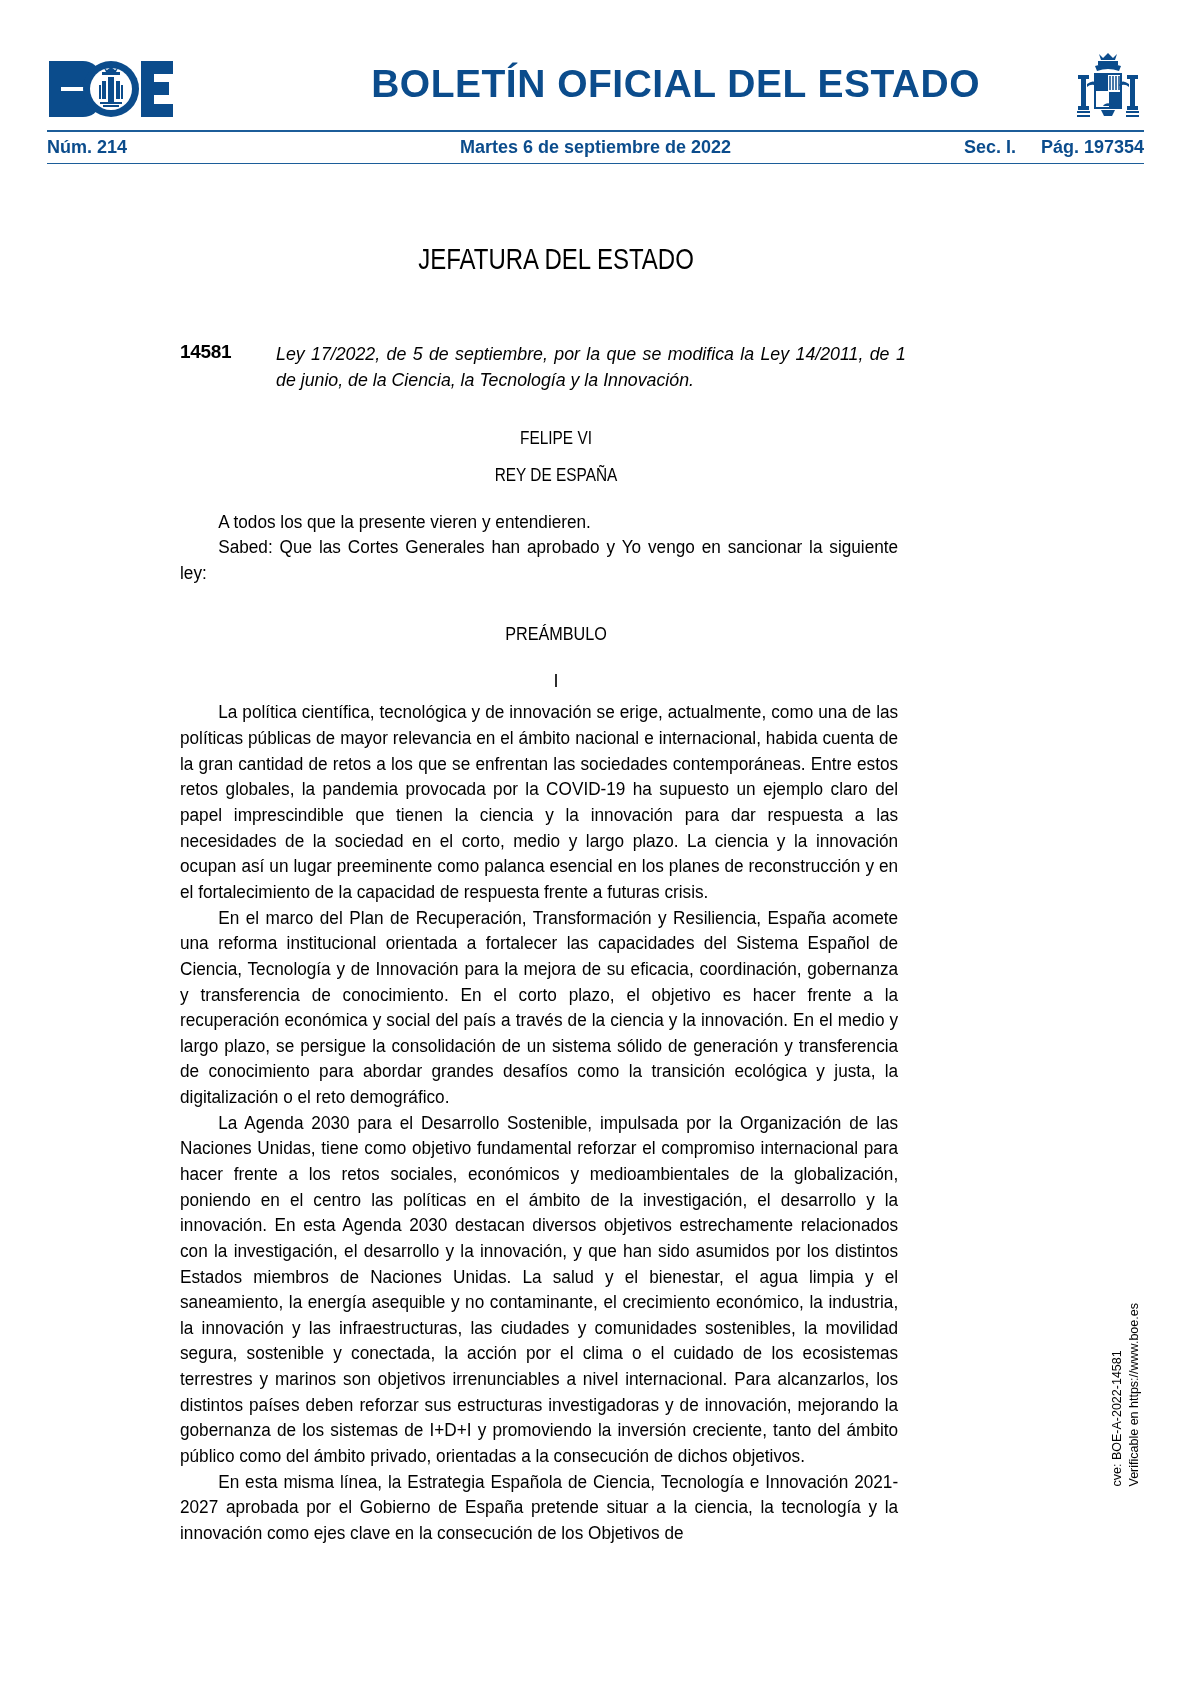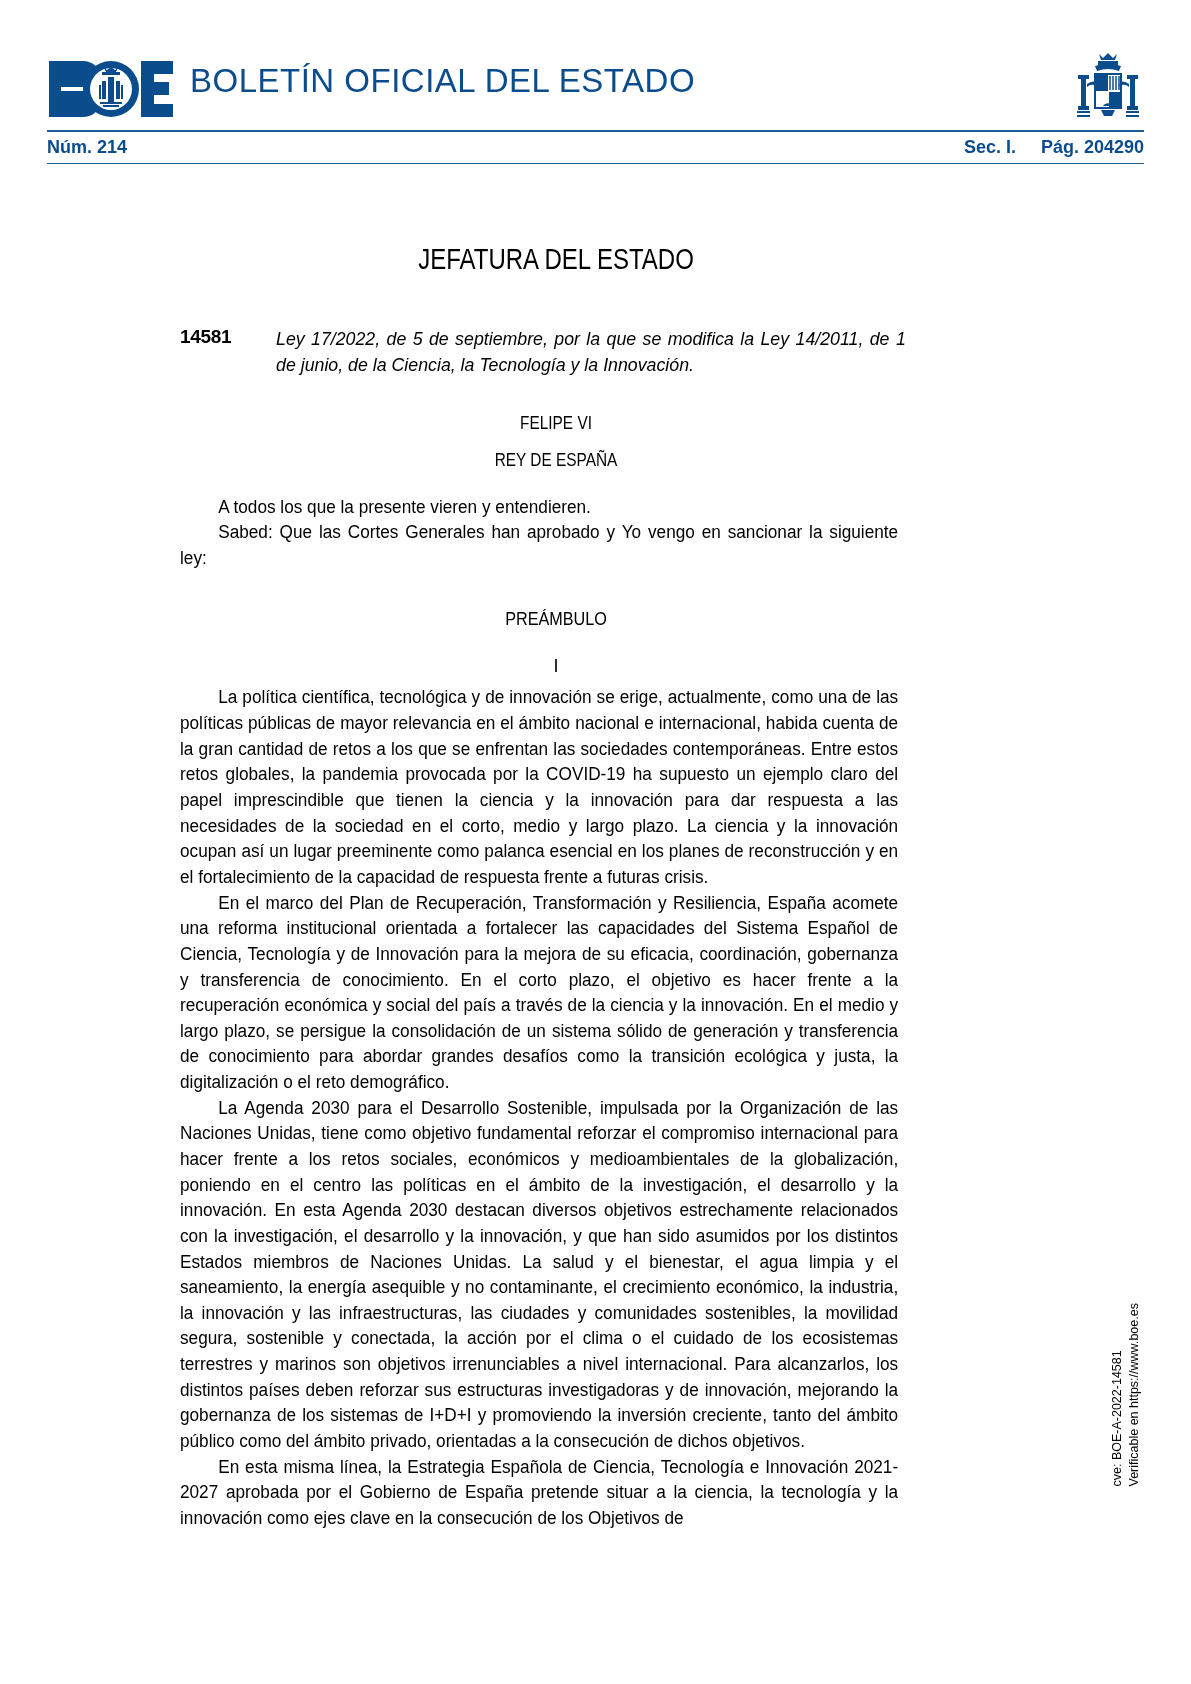--- a/index.html
+++ b/index.html
@@ -33,24 +33,24 @@
     left: 47px;
     top: 55px;
     width: 128px;
     height: 68px;
   }
   .masthead-title {
     position: absolute;
     left: 190px;
     top: 62px;
     width: 790px;
-    text-align: left;
+    text-align: right;
     color: #0b4c8c;
-    font-size: 33px;
-    font-weight: normal;
+    font-size: 39px;
+    font-weight: bold;
     letter-spacing: 0.5px;
     white-space: nowrap;
   }
   .coat-of-arms {
     position: absolute;
     right: 48px;
     top: 48px;
     width: 70px;
     height: 82px;
   }
@@ -105,21 +105,21 @@
   }
   .organ-title {
     text-align: center;
     font-size: 30px;
     font-weight: normal;
     margin: 42px 0 0 0;
     transform: scaleX(0.80);
   }
   .disposition {
     position: relative;
-    margin-top: 50px;
+    margin-top: 65px;
     padding-left: 96px;
   }
   .disp-number {
     position: absolute;
     left: 0;
     top: 0;
     font-size: 19px;
     font-weight: bold;
     letter-spacing: -0.3px;
   }
@@ -258,22 +258,23 @@
 
           <path d="M28 62 h14 l-3 6 h-8 z"></path>
         </g>
       </svg>
     </span>
 
     <div class="header-rule"></div>
 
     <div class="header-meta">
       <span class="hm-num">Núm. 214</span>
+      <span class="hm-date">Martes 6 de septiembre de 2022</span>
       <span class="hm-sec">Sec. I.</span>
-      <span class="hm-pag">Pág. 204290</span>
+      <span class="hm-pag">Pág. 197354</span>
     </div>
 
     <div class="header-rule2"></div>
   </div>
 
   <div class="content">
 
 
     <div class="organ-title">JEFATURA DEL ESTADO</div>
 

